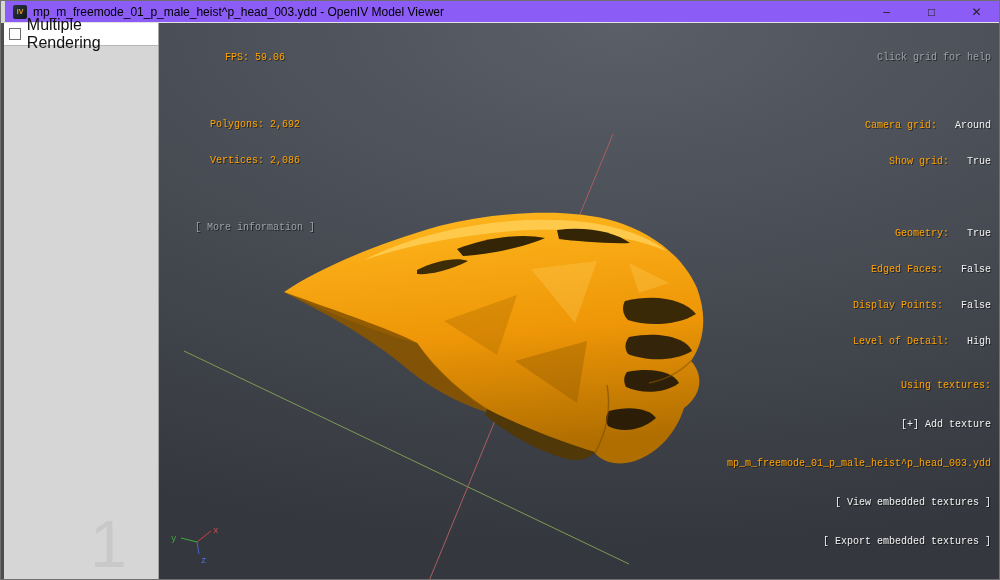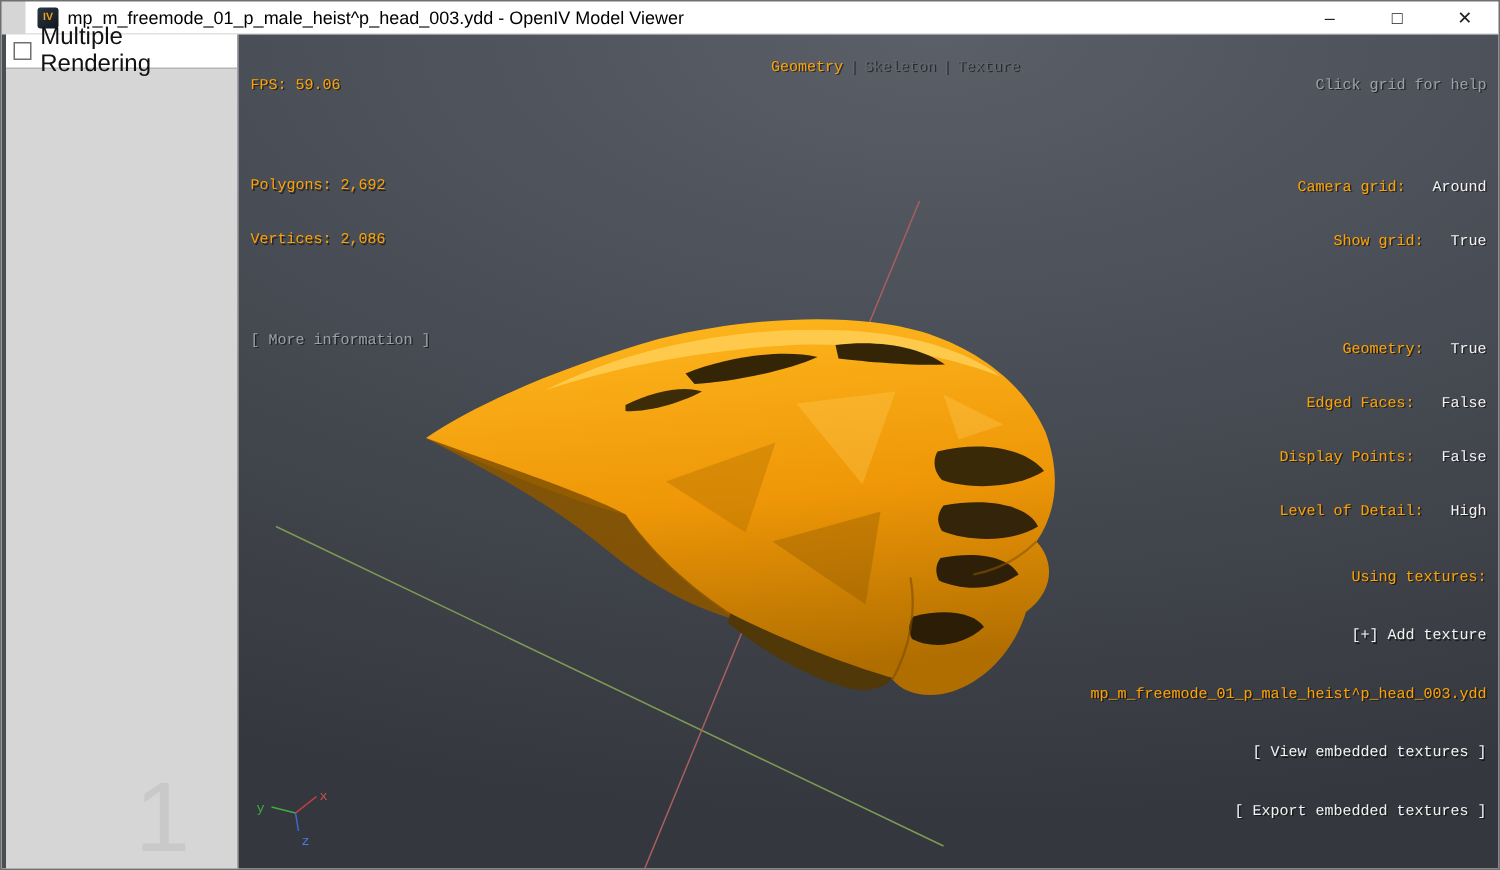--- a/index.html
+++ b/index.html
@@ -1,20 +1,20 @@
 <!DOCTYPE html>
 <html><head>
 <meta charset="utf-8">
 <style>
   * { margin:0; padding:0; box-sizing:border-box; }
   html,body { width:1000px; height:580px; font-family:"Liberation Sans", sans-serif; background:#222; }
   .window { position:relative; width:1000px; height:580px; border:1px solid #6f6f6f; background:#d6d6d6; overflow:hidden; }
 
   
-  .titlebar { position:absolute; top:0; left:16px; right:0; height:22px; background:#ffffff; display:flex; align-items:center; border-bottom:1px solid #e2e2e2;justify-content:space-between; }
+  .titlebar { position:absolute; top:0; left:4px; right:0; height:22px; background:#8b5cf6; display:flex; align-items:center; border-bottom:1px solid #e2e2e2;justify-content:space-between; }
   .app-icon { width:14px; height:14px; margin:0 6px 0 8px; background:linear-gradient(135deg,#2d3742,#10161c); color:#f0a020; font-size:7px; font-weight:bold; display:flex; align-items:center; justify-content:center; border-radius:2px; }
   .window-title { font-size:12px; color:#000; white-space:nowrap; }
   .win-controls { margin-left:auto; display:flex; height:100%; }
   .win-btn { width:45px; height:100%; display:flex; align-items:center; justify-content:center; font-size:12px; color:#222; cursor:default; }
 
   
   .sidebar { position:absolute; top:22px; left:0; width:158px; bottom:0; background:#d6d6d6; border-left:3px solid #4a4d52; border-right:1px solid #a2a2a2; }
   .sb-row1 { height:23px; background:#ffffff; border-bottom:1px solid #b6b6b6; display:flex; align-items:center; }
   .checkbox { width:12px; height:12px; border:1px solid #707070; background:#fff; margin:0 6px 0 5px; }
   .sb-row1-label { font-size:16px; color:#111; }
@@ -24,21 +24,21 @@
   
   .viewport { position:absolute; top:22px; left:158px; right:0; bottom:0; background:radial-gradient(130% 95% at 55% 0%, #5a5f68 0%, #4a4e56 42%, #34373d 100%); overflow:hidden; font-family:"Liberation Mono","DejaVu Sans Mono",monospace; font-size:10px; }
   .viewport svg.scene { position:absolute; top:0; left:0; }
 
   .ov { position:absolute; text-shadow:1px 1px 0 rgba(0,0,0,.55); line-height:12px; white-space:pre; }
   .orange { color:#ffa200; }
   .white  { color:#f2f2f2; }
   .dim    { color:#9aa0a6; }
   .dimmer { color:#62686f; }
 
-  .stats { top:5px; left:8px; width:176px; }
+  .stats { top:5px; left:8px; width:176px; text-align:center; }
   .stats .gap { height:7px; }
   .tabs { top:5px; left:0; right:0; text-align:center; }
   .tabs .sep { color:#62686f; margin:0 4px; }
   .right-top { top:5px; right:8px; text-align:right; }
   .right-top .gap1 { height:8px; } .right-top .gap2 { height:12px; }
   .kv .v { margin-left:18px; color:#f2f2f2; }
   .bottom-right { bottom:5px; right:8px; text-align:right; line-height:13px;margin-left:36px; }
   .link { cursor:default; }
 </style>
 </head>
@@ -110,23 +110,20 @@
 
     <div class="ov stats">
       <div class="orange">FPS: 59.06</div>
       <div class="gap"></div>
       <div class="orange">Polygons: 2,692</div>
       <div class="orange">Vertices: 2,086</div>
       <div class="gap"></div>
       <div class="dim link">[ More information ]</div>
     </div>
 
-    <div class="ov tabs">
-      <span class="orange link">Geometry</span><span class="sep">|</span><span class="dimmer link">Skeleton</span><span class="sep">|</span><span class="dimmer link">Texture</span>
-    </div>
 
     <div class="ov right-top">
       <div class="dim link">Click grid for help</div>
       <div class="gap1"></div>
       <div class="kv link"><span class="orange">Camera grid:</span><span class="v">Around</span></div>
       <div class="kv link"><span class="orange">Show grid:</span><span class="v">True</span></div>
       <div class="gap2"></div>
       <div class="kv link"><span class="orange">Geometry:</span><span class="v">True</span></div>
       <div class="kv link"><span class="orange">Edged Faces:</span><span class="v">False</span></div>
       <div class="kv link"><span class="orange">Display Points:</span><span class="v">False</span></div>

